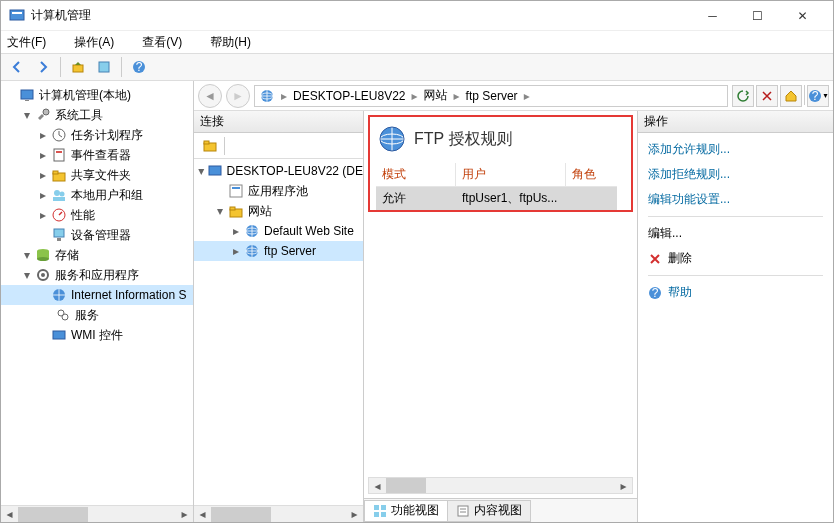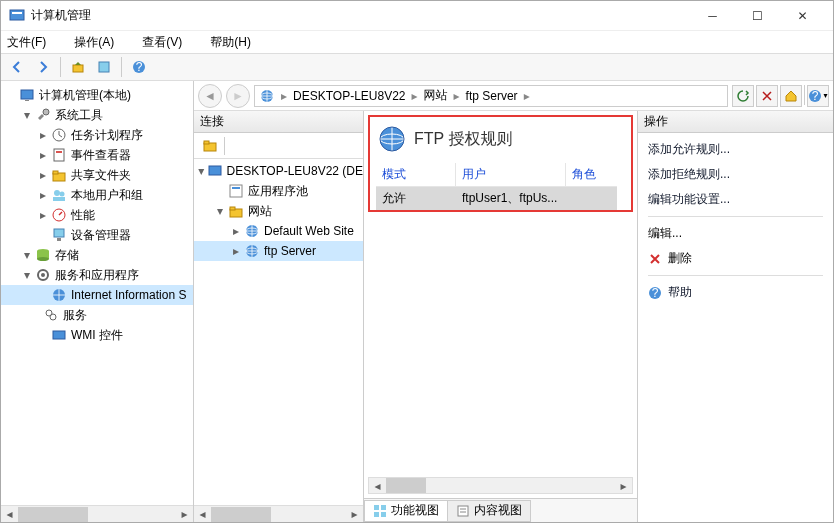--- a/index.html
+++ b/index.html
@@ -35,31 +35,31 @@
 .connpane { width: 170px; border-right: 1px solid #ccc; display: flex; flex-direction: column; }
 .panehdr { height: 22px; background: linear-gradient(#f7f7f7,#e8e8e8); border-bottom: 1px solid #ccc; display: flex; align-items: center; padding: 0 6px; font-weight: normal; }
 .conntool { height: 26px; border-bottom: 1px solid #ddd; display: flex; align-items: center; padding: 0 4px; gap: 2px; }
 .conntree { flex: 1; overflow: hidden; padding: 2px 0; }
 .centerpane { flex: 1; display: flex; flex-direction: column; border-right: 1px solid #ccc; }
 .centerbody { flex: 1; padding: 4px; display: flex; flex-direction: column; min-height: 0; }
 .redbox { border: 2px solid #e53935; padding: 4px 14px 0 6px; }
 .ftptitle { display: flex; align-items: center; gap: 8px; padding: 4px 2px 10px 2px; }
 .ftptitle h2 { font-size: 16px; font-weight: normal; color: #333; }
 .gridhdr { display: flex; background: #fff; border-bottom: 1px solid #e5e5e5; }
-.gridhdr div { padding: 3px 6px; border-right: 1px solid #e5e5e5; color: #1d4ed8; }
+.gridhdr div { padding: 3px 6px; border-right: 1px solid #e5e5e5; color: #c2410c; }
 .gridrow { display: flex; }
 .gridrow.sel { background: #d9d9d9; }
 .gridrow div { padding: 3px 6px; overflow: hidden; text-overflow: ellipsis; white-space: nowrap; }
 .centerfill { flex: 1; }
 .tabsbar { height: 24px; border-top: 1px solid #ccc; display: flex; align-items: center; background: #f7f7f7; }
 .tab { height: 22px; display: flex; align-items: center; gap: 4px; padding: 0 8px; border: 1px solid #ccc; margin-right: -1px; background: #fff; }
 .tab.inactive { background: #eee; }
 .actionspane { width: 195px; display: flex; flex-direction: column; }
 .actionlist { padding: 8px 10px; display: flex; flex-direction: column; gap: 8px; }
-.actionlink { color: #0f172a; cursor: pointer; display: flex; align-items: center; gap: 6px; }
+.actionlink { color: #0369a1; cursor: pointer; display: flex; align-items: center; gap: 6px; }
 .actionlink.black { color: #000; }
 .icon-svg { width: 16px; height: 16px; }
 </style>
 </head>
 <body>
 
 <div class="titlebar">
   <svg class="appicon" viewBox="0 0 16 16">
       <rect x="1" y="2" width="14" height="10" fill="#4a90d9" stroke="#2c5aa0"></rect>
       <rect x="3" y="4" width="10" height="2" fill="#fff"></rect>
@@ -220,21 +220,21 @@
         <div class="treerow selected" style="padding-left: 36px;">
           <span class="exp"></span>
           <span class="treeicon">
             <svg class="icon-svg" viewBox="0 0 16 16">
               <circle cx="8" cy="8" r="6" fill="#4a90d9"></circle>
               <path d="M2 8h12M8 2v12" stroke="#fff" stroke-width="0.8"></path>
             </svg>
           </span>
           <span>Internet Information S</span>
         </div>
-        <div class="treerow" style="padding-left: 28px;">
+        <div class="treerow" style="padding-left: 40px;">
           <span class="exp"></span>
           <span class="treeicon">
             <svg class="icon-svg" viewBox="0 0 16 16">
               <circle cx="6" cy="6" r="3" fill="none" stroke="#666"></circle>
               <circle cx="10" cy="10" r="3" fill="none" stroke="#666"></circle>
             </svg>
           </span>
           <span>服务</span>
         </div>
         <div class="treerow" style="padding-left: 36px;">

